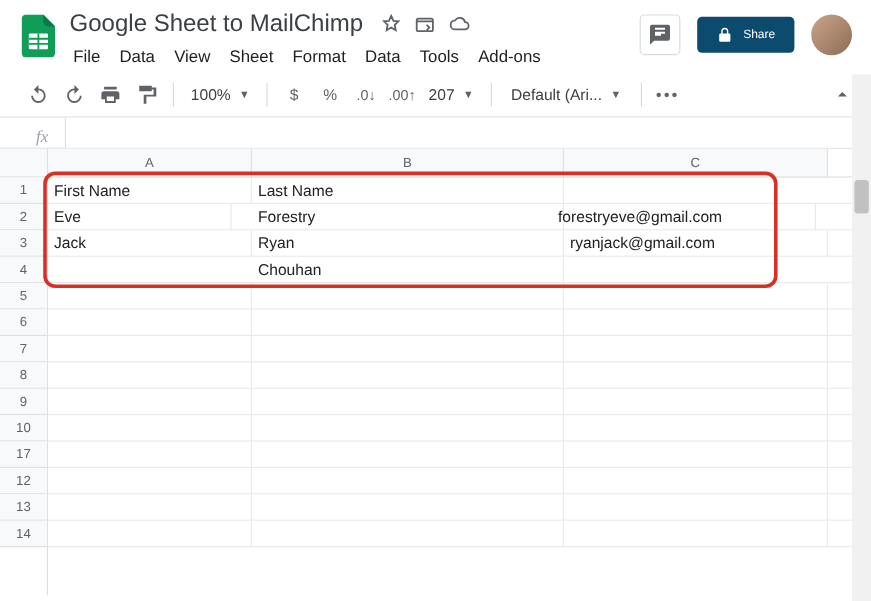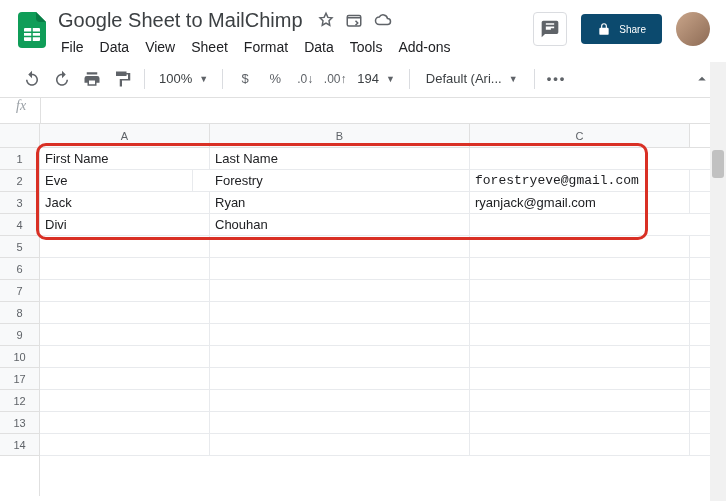--- a/index.html
+++ b/index.html
@@ -22,21 +22,21 @@
   
   .toolbar { height: 38px; border-bottom: 1px solid #e0e0e0; display: flex; align-items: center; padding: 0 10px 0 18px; gap: 2px; color:#5f6368; }
   .tool { width: 28px; height: 28px; display:flex; align-items:center; justify-content:center; border-radius:3px; cursor:pointer; }
   .sep { width:1px; height:20px; background:#dadce0; margin:0 6px; }
   .zoom { display:flex; align-items:center; gap:4px; padding:0 6px; font-size:13px; color:#3c4043; cursor:pointer; }
   .font-sel { display:flex; align-items:center; gap:4px; padding:0 8px; font-size:13px; color:#3c4043; cursor:pointer; min-width:92px; }
   .more-dots { letter-spacing:2px; font-weight:bold; }
   .toolbar-spacer { flex:1; }
   .chevup { cursor:pointer; }
   
-  .fxbar { height: 26px; border-bottom: 1px solid #e0e0e0; display:flex; align-items:flex-start; padding-left:16px; }
+  .fxbar { height: 26px; border-bottom: 1px solid #e0e0e0; display:flex; align-items:flex-end; padding-left:30px; }
   .fx { font-style: italic; font-family: Georgia, serif; color:#9aa0a6; font-size:14px; width:24px; }
   .fx-divider { width:1px; height:100%; background:#e0e0e0; }
   .fx-input { flex:1; border:none; outline:none; height:100%; padding:0 8px; font-size:13px; }
   
   .grid-area { position: relative; height: 372px; display:flex; }
   .row-headers { width: 40px; border-right:1px solid #e0e0e0; }
   .corner { width:40px; height:24px; background:#f8f9fa; border-right:1px solid #e0e0e0; border-bottom:1px solid #e0e0e0; }
   .col-h { background:#f8f9fa; border-right:1px solid #e0e0e0; border-bottom:1px solid #e0e0e0; display:flex; align-items:center; justify-content:center; font-size:11px; color:#5f6368; height:24px; position:absolute; top:0; }
   .row-h { height:22px; border-bottom:1px solid #e0e0e0; background:#f8f9fa; display:flex; align-items:center; justify-content:center; font-size:11px; color:#5f6368; }
   
@@ -145,21 +145,21 @@
   <div class="tool">
       <span>%</span>
     </div>
   <div class="tool">
       <span style="font-size:12px">.0↓</span>
     </div>
   <div class="tool">
       <span style="font-size:12px">.00↑</span>
     </div>
   <div class="zoom">
-      <span>194</span>
+      <span>207</span>
       <span class="dd">▼</span>
     </div>
   <div class="sep"></div>
   <div class="font-sel">
       <span>Default (Ari...</span>
       <span class="dd">▼</span>
     </div>
   <div class="sep"></div>
   <div class="tool more-dots">•••</div>
   <div class="toolbar-spacer"></div>
@@ -196,27 +196,26 @@
       <div class="row-h">14</div>
     </div>
   <div class="cells" id="cells">
      <div style="height:24px;border-bottom:1px solid #e0e0e0;"></div>
   <div class="cell-row" style="top: 24px;"></div>
       <div class="cell" style="top: 24px; left: 0px; width: 170px;">First Name</div>
       <div class="cell" style="top: 24px; left: 170px; width: 260px;">Last Name</div>
       <div class="cell-row" style="top: 46px;"></div>
       <div class="cell" style="top: 46px; left: 0px; width: 153px;">Eve</div>
       <div class="cell" style="top: 46px; left: 170px; width: 260px;">Forestry</div>
-      <div class="cell" style="top: 46px; left: 430px; width: 220px; font-family: Liberation Mono, monospace;">forestryeve@gmail.com</div>
+      <div class="cell" style="top: 46px; left: 420px; width: 220px;">forestryeve@gmail.com</div>
       <div class="cell-row" style="top: 68px;"></div>
       <div class="cell" style="top: 68px; left: 170px; width: 260px;">Ryan</div>
       <div class="cell" style="top: 68px; left: 0px; width: 170px;">Jack</div>
       <div class="cell" style="top: 68px; left: 430px; width: 220px;">ryanjack@gmail.com</div>
       <div class="cell-row" style="top: 90px;"></div>
-      <div class="cell" style="top: 90px; left: 0px; width: 170px;">Divi</div>
       <div class="cell" style="top: 90px; left: 170px; width: 260px;">Chouhan</div>
       <div class="cell-row" style="top: 112px;"></div>
       <div class="cell" style="top: 112px; left: 0px; width: 170px;"></div>
       <div class="cell" style="top: 112px; left: 170px; width: 260px;"></div>
       <div class="cell" style="top: 112px; left: 430px; width: 220px;"></div>
       <div class="cell-row" style="top: 134px;"></div>
       <div class="cell" style="top: 134px; left: 0px; width: 170px;"></div>
       <div class="cell" style="top: 134px; left: 170px; width: 260px;"></div>
       <div class="cell" style="top: 134px; left: 430px; width: 220px;"></div>
       <div class="cell-row" style="top: 156px;"></div>

